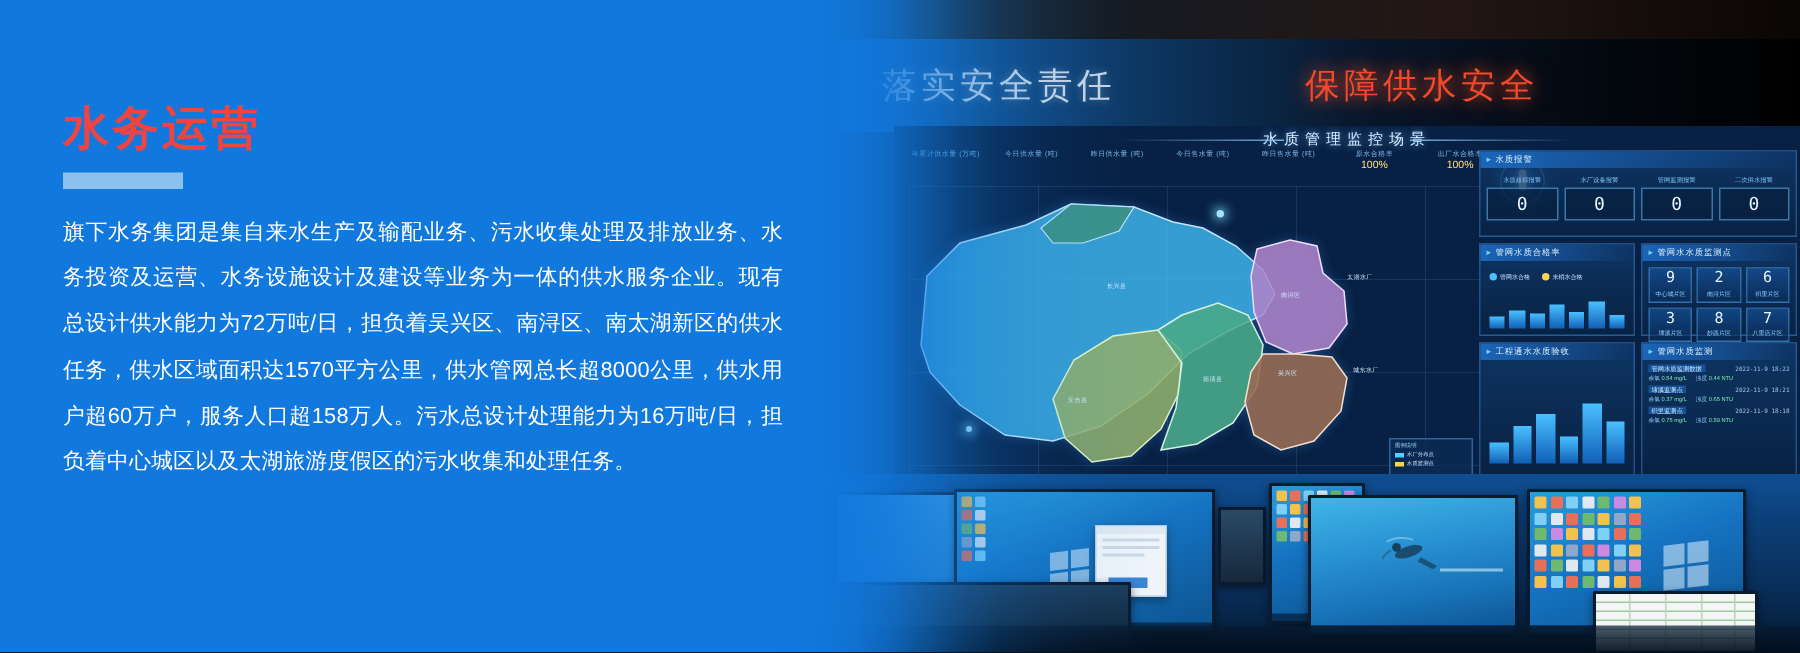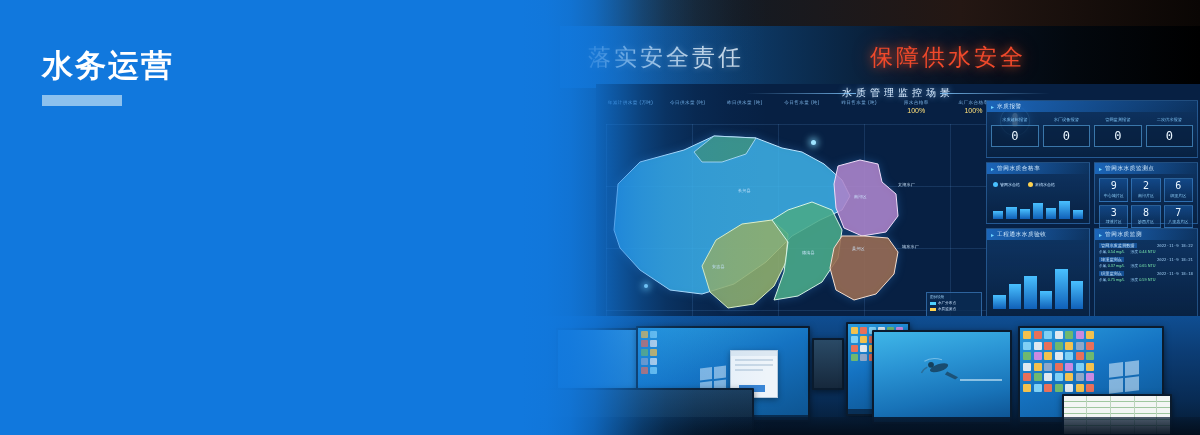--- a/index.html
+++ b/index.html
@@ -207,22 +207,23 @@
       rgba(19,124,223,.36) 53.5%,
       rgba(20,126,224,.20) 55.5%,
       rgba(22,128,225,.09) 58%,
       rgba(24,130,226,.03) 61%,
       rgba(24,130,226,0) 64%);
   }
 
   
   .copy { position: absolute; left: 42px; top: 48px; width: 480px; }
   .copy h1 {
-    font-size: 31px; font-weight: bold; color: #ffffff; letter-spacing: 2px;
+    font-size: 31px; font-weight: bold; color: #ef4444; letter-spacing: 2px;
     line-height: 1.15;
+    margin-top: 20px;
   }
   .copy .rule { width: 80px; height: 11px; background: #8cc1ee; margin: 11px 0 14px 0; }
   .copy p {
     font-size: 14.5px; line-height: 2.12; color: #ffffff; letter-spacing: .2px;
     text-align: justify; text-justify: inter-ideograph;
   }
 </style>
 </head>
 <body>
 
@@ -631,15 +632,16 @@
       <div class="desk-front"></div>
     </div>
 
   </div>
 
   <div class="wash"></div>
 
   <div class="copy">
     <h1>水务运营</h1>
     <div class="rule"></div>
+    <p>旗下水务集团是集自来水生产及输配业务、污水收集处理及排放业务、水务投资及运营、水务设施设计及建设等业务为一体的供水服务企业。现有总设计供水能力为72万吨/日，担负着吴兴区、南浔区、南太湖新区的供水任务，供水区域面积达1570平方公里，供水管网总长超8000公里，供水用户超60万户，服务人口超158万人。污水总设计处理能力为16万吨/日，担负着中心城区以及太湖旅游度假区的污水收集和处理任务。</p>
   </div>
 
 </div>
 
 </body></html>

